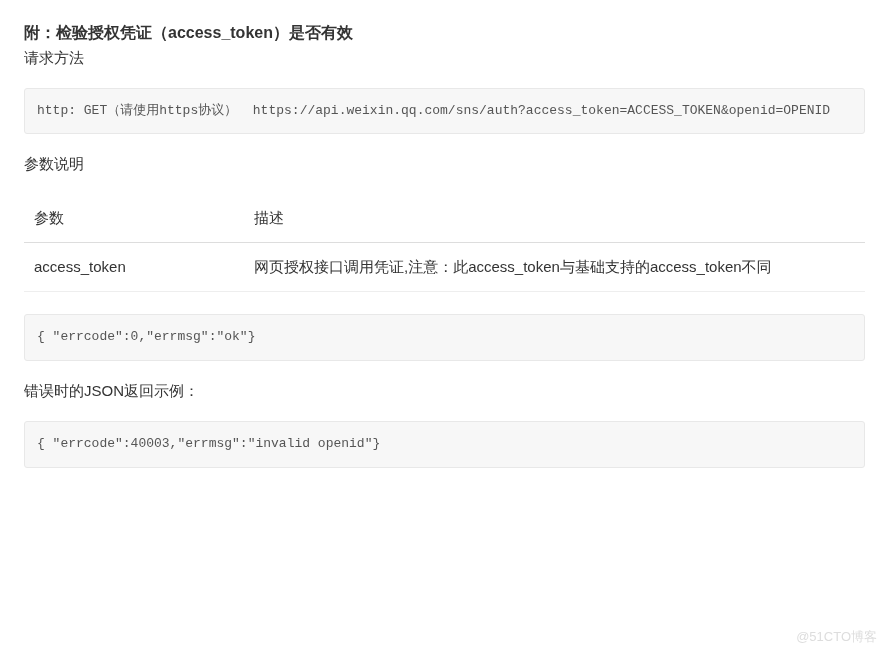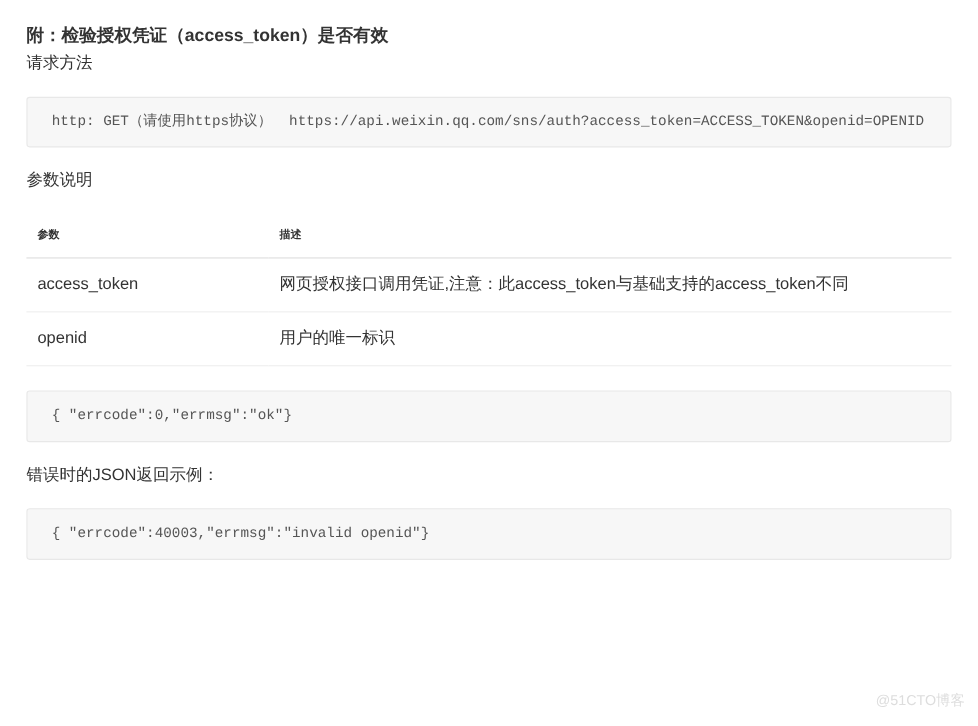--- a/index.html
+++ b/index.html
@@ -24,38 +24,38 @@
     .sub-heading {
       font-size: 15px;
       color: #333;
       margin-bottom: 18px;
       font-weight: normal;
     }
     .code-block {
       background: #f7f7f7;
       border: 1px solid #e8e8e8;
       border-radius: 3px;
-      padding: 12px 22px;
+      padding: 12px 12px;
       font-family: Consolas, Monaco, "Courier New", monospace;
       font-size: 13px;
       color: #555;
       white-space: pre;
       overflow-x: auto;
       margin-bottom: 18px;
     }
     table {
       width: 100%;
       border-collapse: collapse;
       margin-bottom: 22px;
       margin-top: 8px;
     }
     th {
       text-align: left;
-      font-weight: bold;
-      font-size: 10px;
+      font-weight: normal;
+      font-size: 15px;
       padding: 12px 10px;
       border-bottom: 1px solid #ddd;
       color: #333;
     }
     td {
       padding: 12px 10px;
       border-bottom: 1px solid #eee;
       font-size: 15px;
       color: #333;
     }
@@ -95,24 +95,20 @@
     <tr>
       <th>参数</th>
       <th>描述</th>
     </tr>
   </thead>
   <tbody>
     <tr>
       <td>access_token</td>
       <td>网页授权接口调用凭证,注意：此access_token与基础支持的access_token不同</td>
     </tr>
-    <tr>
-      <td>openid</td>
-      <td>用户的唯一标识</td>
-    </tr>
   </tbody>
 </table>
 
 <div class="return-section">
 </div>
 
 <div class="code-block">{ "errcode":0,"errmsg":"ok"}</div>
 
 <div class="sub-heading">错误时的JSON返回示例：</div>
 

